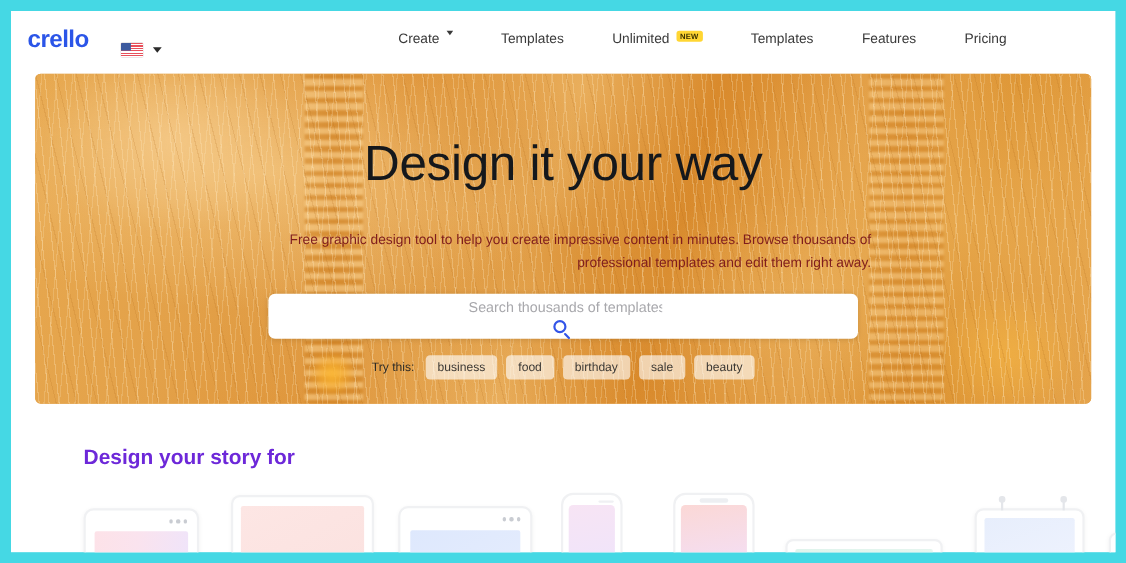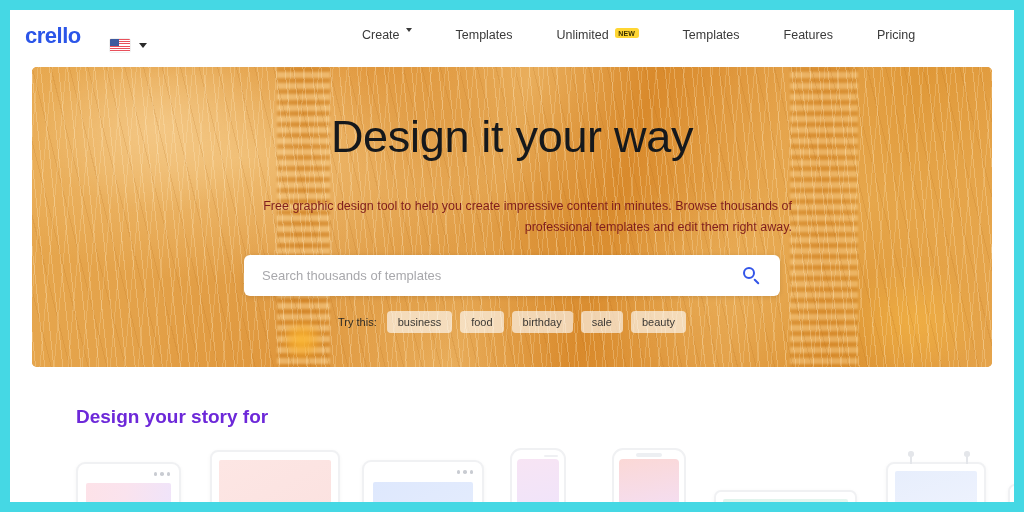--- a/index.html
+++ b/index.html
@@ -130,36 +130,37 @@
     position:absolute; left:26%; bottom:2%;
     width:40px; height:42px; border-radius:50%;
     background:radial-gradient(circle, #FBB733 0%, rgba(250,176,48,.5) 45%, transparent 72%);
     filter:blur(3px);
   }
   #hero-inner {
     position:absolute; inset:0;
     display:flex; flex-direction:column; align-items:center;
   }
   #hero-title {
-    margin-top:44px;
+    margin-top:56px;
     font-size:45px; font-weight:normal;
     color:#15181C; letter-spacing:-0.3px;
   }
   #hero-sub {
     margin-top:33px; width:560px;
     text-align:right; font-size:12.5px;
     line-height:1.65; color:#7f1d1d;
   }
   #search-row { margin-top:18px; }
   #search-box {
     width:536px; height:41px;
     background:#ffffff; border-radius:6px;
     display:flex; align-items:center;
     padding:0 14px 0 18px;
     box-shadow:0 1px 5px rgba(90,55,10,.18);
+    flex-direction:column;
   }
   #search-input {
     flex:1; border:none; outline:none;
     font-family:"Liberation Sans", sans-serif;
     font-size:13px; color:#2A2A2A; background:transparent;
   }
   #search-input::placeholder { color:#A8A8AC; }
   .mag {
     width:17px;height:17px;position:relative;
     margin-right:6px; cursor:pointer;

